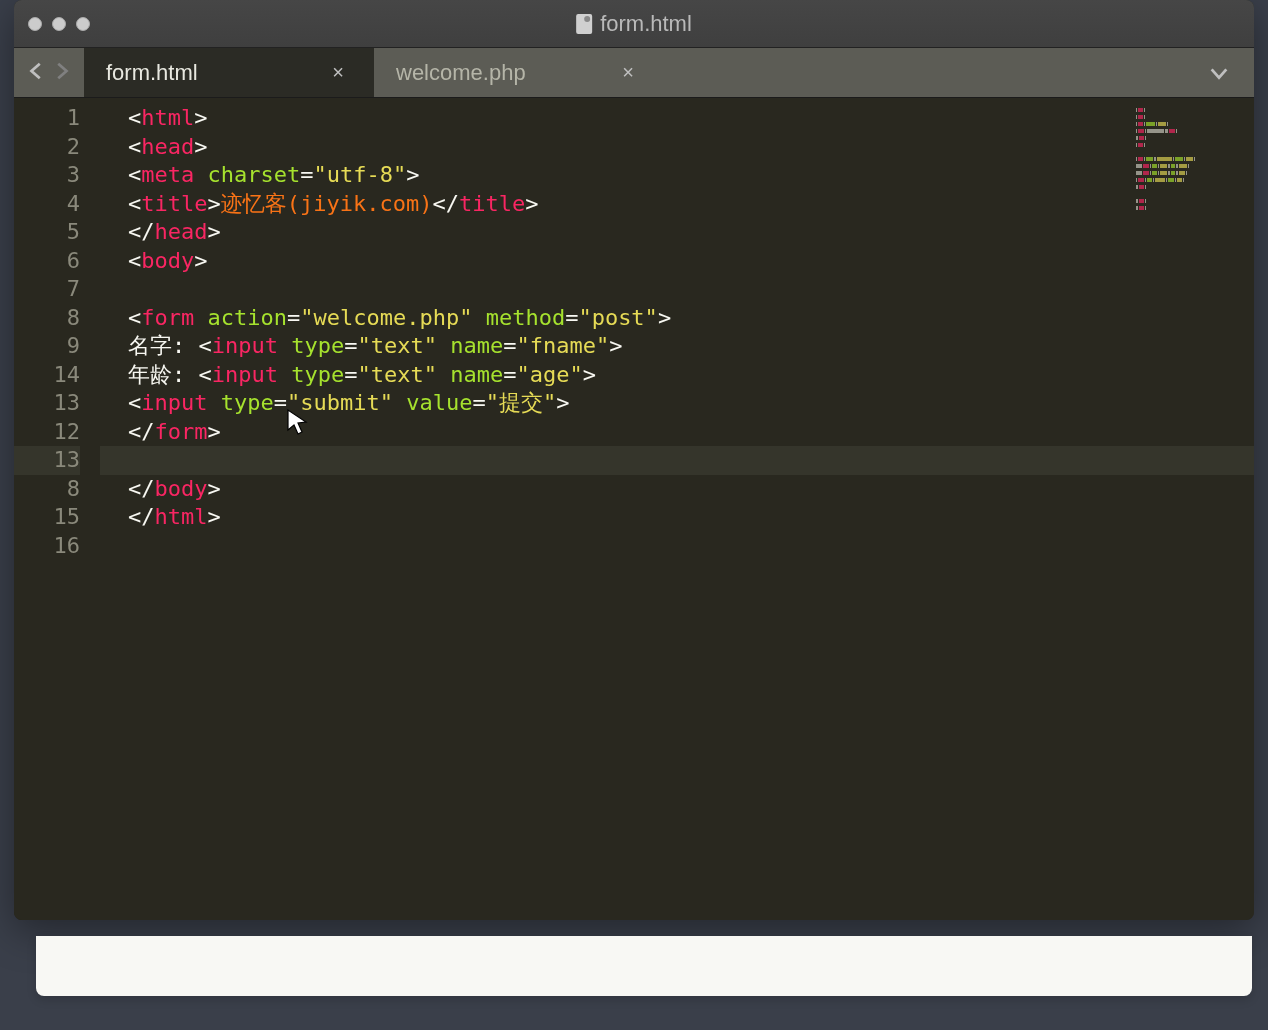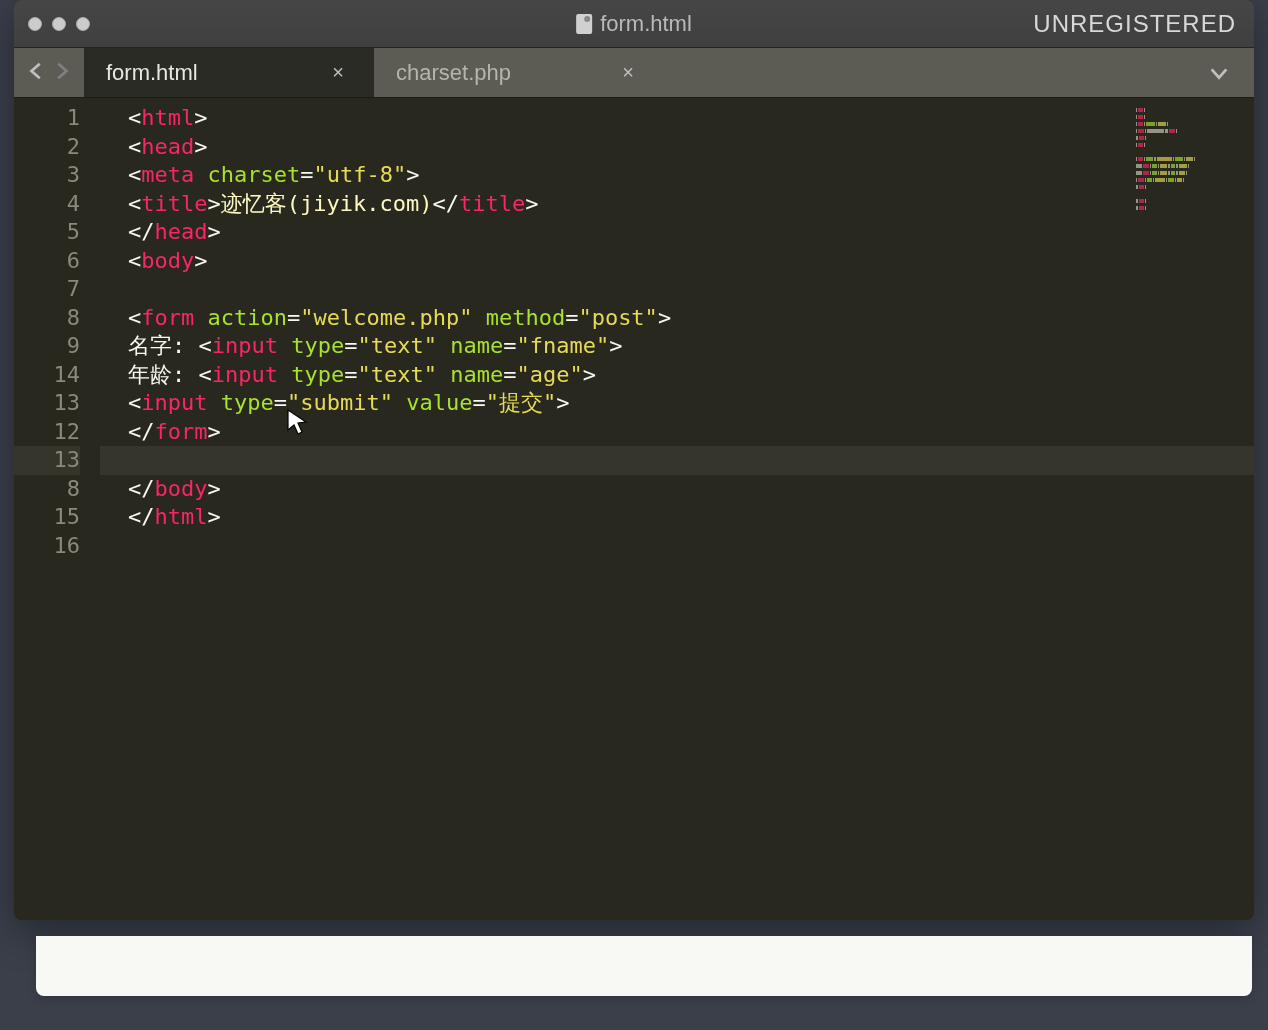--- a/index.html
+++ b/index.html
@@ -147,21 +147,21 @@
   }
   .line.hl {
     background: #35352b;
     margin-left: -28px;
     padding-left: 28px;
   }
   .t-tag   { color: #f92663; }
   .t-attr  { color: #a6e22e; }
   .t-str   { color: #e6db56; }
   .t-punct { color: #f8f8f2; }
-  .t-text  { color: #fef9c3; }
+  .t-text  { color: #f97316; }
   .minimap {
     position: absolute;
     top: 108px;
     right: 18px;
     width: 100px;
     height: 220px;
     pointer-events: none;
     opacity: 0.65;
     display:flex;
     flex-direction:column;
@@ -220,42 +220,41 @@
   <div class="titlebar">
     <div class="traffic-lights">
       <div class="tl"></div>
       <div class="tl"></div>
       <div class="tl"></div>
     </div>
     <div class="win-title">
       <span class="file-icon"></span>
       <span>form.html</span>
     </div>
-    <div class="unreg">UNREGISTERED</div>
   </div>
 
   <div class="tabbar">
     <div class="navbtns">
       <span>
         <svg width="22" height="22" viewBox="0 0 24 24">
             <path d="M15 4 L6 12 L15 20" fill="none" stroke="#bfbfbf" stroke-width="3"></path>
           </svg>
       </span>
       <span>
         <svg width="22" height="22" viewBox="0 0 24 24">
             <path d="M9 4 L18 12 L9 20" fill="none" stroke="#808080" stroke-width="3"></path>
           </svg>
       </span>
     </div>
     <div class="tab active">
       <span>form.html</span>
       <span class="close">×</span>
     </div>
     <div class="tab">
-      <span>charset.php</span>
+      <span>welcome.php</span>
       <span class="close">×</span>
     </div>
     <div class="dd">
       <svg width="22" height="22" viewBox="0 0 24 24">
           <path d="M4 8 L12 17 L20 8" fill="none" stroke="#bfbfbf" stroke-width="3"></path>
         </svg>
     </div>
   </div>
 
   <div class="editor-wrap">

